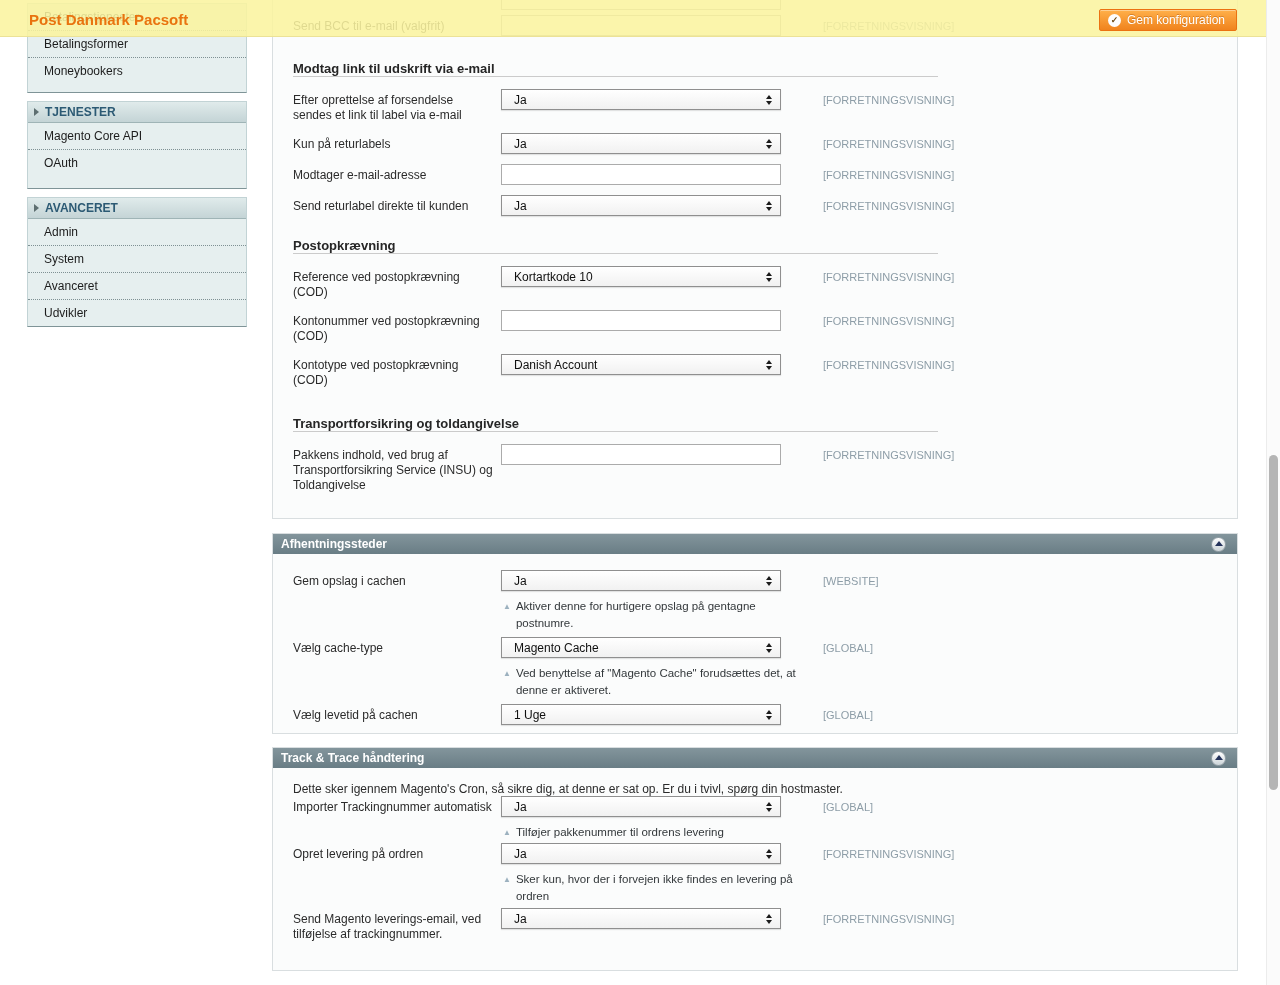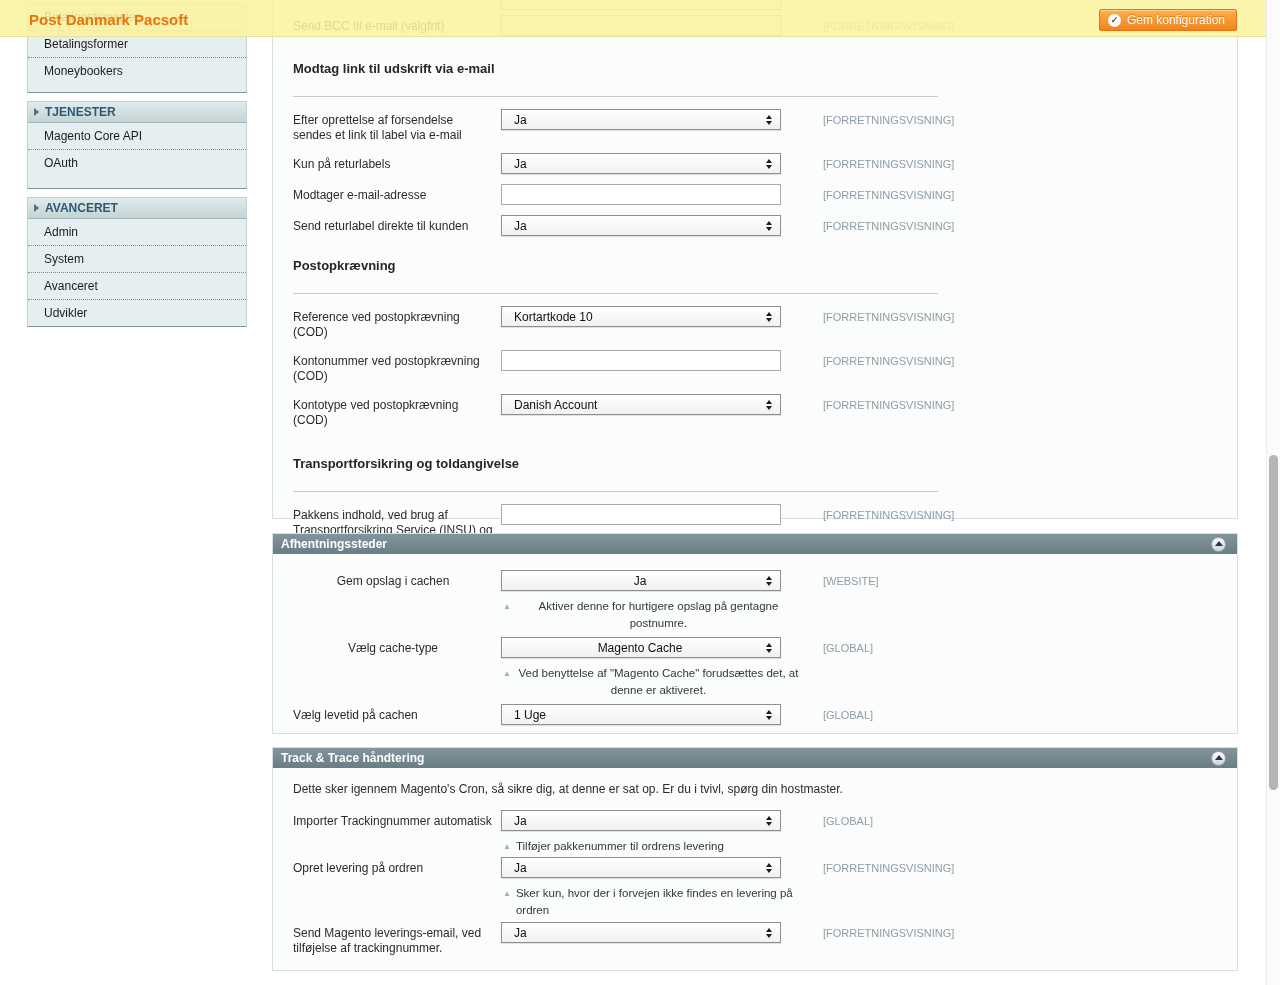--- a/index.html
+++ b/index.html
@@ -46,21 +46,21 @@
                   display:flex; align-items:center; justify-content:center; cursor:pointer; }
   .collapse-tri { width:0; height:0; border-left:4px solid transparent; border-right:4px solid transparent;
                   border-bottom:5px solid #25335c; margin-top:-1px; }
 
   .content  { padding:0 20px; }
   .content2 { padding:16px 20px 0 20px; }
   .content3 { padding:14px 20px 0 20px; }
   .spacer-top { height:76px; }
 
   .heading { font-size:13px; font-weight:bold; color:#262626; width:645px;
-             padding-bottom:20px; border-bottom:1px solid #cbcbcb; margin-bottom:12px; }
+             padding-bottom:0; border-bottom:1px solid #cbcbcb; margin-bottom:12px; }
   .mt22 { margin-top:22px; }
   .mt28 { margin-top:28px; }
 
   .row { display:flex; align-items:flex-start; margin-bottom:10px; }
   .flabel { width:208px; font-size:12px; line-height:15px; color:#2b2b2b; padding-top:4px; padding-right:8px; }
   .ctl { width:280px; }
   .scope { margin-left:42px; padding-top:5px; font-size:11px; color:#8d9da7; white-space:nowrap; }
 
   .select { height:21px; border:1px solid #8f8f8f; border-radius:0;
             background:linear-gradient(#ffffff,#f1f1f1); box-shadow:0 1px 1px rgba(0,0,0,0.10);
@@ -72,23 +72,23 @@
   .arrows .dn { width:0; height:0; border-left:3px solid transparent; border-right:3px solid transparent;
                 border-top:4px solid #1b1b1b; }
 
   .tinput { width:280px; height:21px; border:1px solid #ababab; background:#fff;
             font-size:12px; padding:0 6px; font-family:"Liberation Sans", sans-serif; }
 
   .note { display:flex; gap:5px; margin-top:7px; width:300px; padding-left:2px; }
   .note-tri { color:#9cb1bf; font-size:8px; line-height:17px; flex:0 0 auto; }
   .note-text { font-size:11.5px; line-height:17px; color:#33383b; }
 
-  .intro { font-size:12px; color:#2b2b2b; margin-bottom:14px; }
-
-  .row-m2 { margin-bottom:5px;text-align:center; }
+  .intro { font-size:12px; color:#2b2b2b; }
+
+  .row-m2 { margin-bottom:5px; }
   .row-m3a { margin-bottom:2px; }
   .row-m3b { margin-bottom:3px; }
 
   
   .ghost-input { position:absolute; left:228px; top:4px; }
   .bcc-row { position:absolute; left:20px; top:30px; }
 
   
   .scroll-track { position:absolute; right:0; top:0; width:14px; height:985px;
                   background:#fbfbfb; border-left:1px solid #ececec; z-index:40; }

